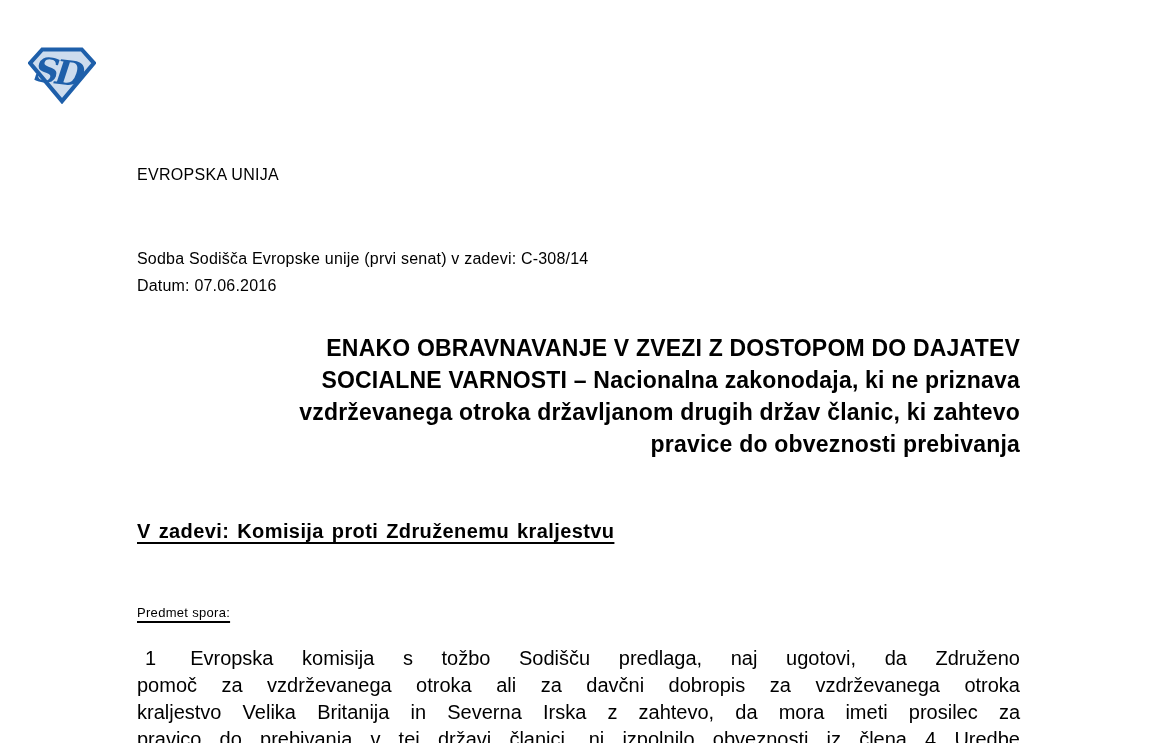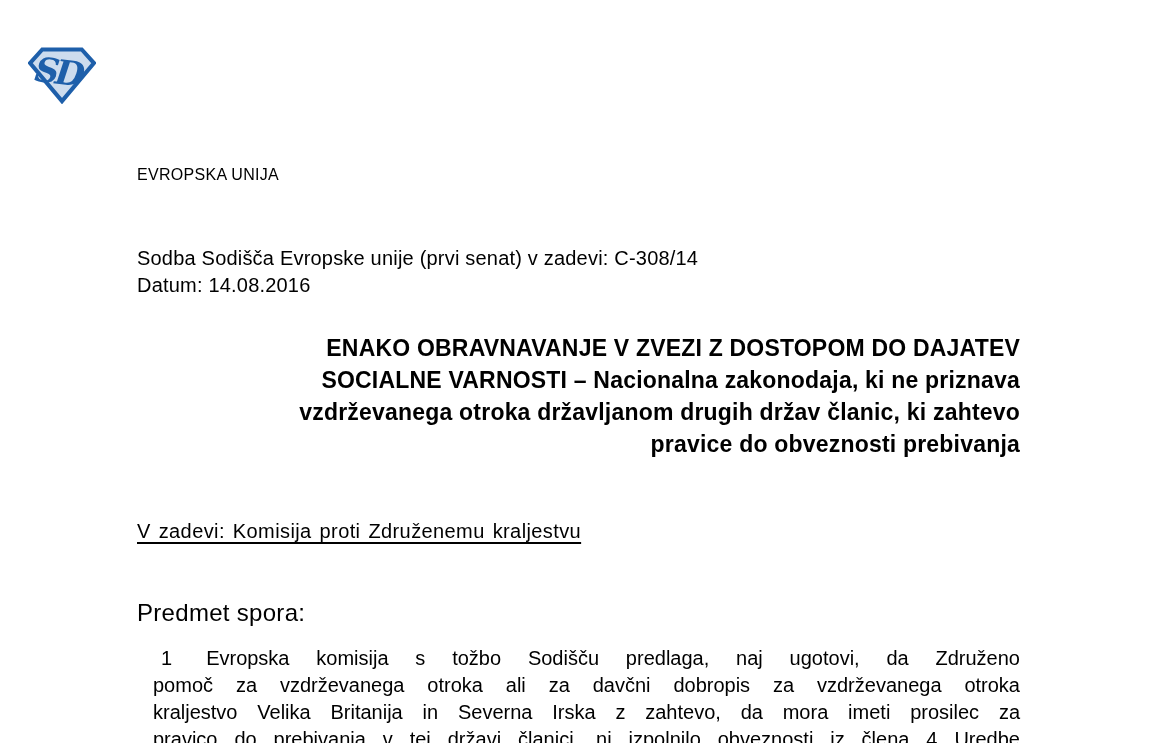--- a/index.html
+++ b/index.html
@@ -28,73 +28,73 @@
     left: 137px;
     top: 161px;
     font-size: 16px;
     line-height: 27px;
     letter-spacing: 0.3px;
   }
   .case-block {
     position: absolute;
     left: 137px;
     top: 245px;
-    font-size: 20px;
+    font-size: 16px;
     line-height: 27px;
     letter-spacing: 0.2px;
   }
   .title-block {
     position: absolute;
     left: 137px;
     right: 137px;
     top: 332px;
     text-align: right;
     font-weight: bold;
     font-size: 23px;
     line-height: 32px;
     letter-spacing: 0.2px;
   }
   .case-heading {
     position: absolute;
     left: 137px;
     top: 518px;
     font-size: 20px;
     line-height: 27px;
-    font-weight: normal;
+    font-weight: bold;
     text-decoration: underline;
     text-decoration-thickness: 2px;
     text-underline-offset: 4px;
     letter-spacing: 0.4px;
     word-spacing: 2px;
   }
   .section-heading {
     position: absolute;
     left: 137px;
     top: 599px;
-    font-size: 24px;
+    font-size: 13px;
     line-height: 27px;
+    text-decoration: underline;
     text-decoration-thickness: 2px;
     text-underline-offset: 4px;
     letter-spacing: 0.3px;
   }
   .para {
     position: absolute;
     left: 137px;
     width: 883px;
     top: 645px;
     font-size: 20px;
     line-height: 27px;
   }
   .pline {
     text-align: justify;
     text-align-last: justify;
     white-space: nowrap;
     height: 27px;
     overflow: visible;
-    margin-left: 16px;
   }
   .pnum {
     display: inline-block;
     margin-left: 8px;
   }
   .ptab {
     display: inline-block;
     width: 34px;
   }
 </style>
@@ -107,21 +107,21 @@
     <polygon points="3,25 21,5 79,5 97,25 50,81" fill="#cddcee" stroke="#1e5faa" stroke-width="6" stroke-linejoin="miter"></polygon>
     <text x="10" y="56" transform="rotate(7 50 40)" font-family="DejaVu Serif, serif" font-style="italic" font-weight="bold" font-size="50" letter-spacing="-6" fill="#1e5faa">SD</text>
   </svg>
 
   <div class="org-block">
     <div>EVROPSKA UNIJA</div>
   </div>
 
   <div class="case-block">
     <div>Sodba Sodišča Evropske unije (prvi senat) v zadevi: C-308/14</div>
-    <div>Datum: 14.08.2016</div>
+    <div>Datum: 07.06.2016</div>
   </div>
 
   <div class="title-block">
     <div>ENAKO OBRAVNAVANJE V ZVEZI Z DOSTOPOM DO DAJATEV</div>
     <div>SOCIALNE VARNOSTI – Nacionalna zakonodaja, ki ne priznava</div>
     <div>vzdrževanega otroka državljanom drugih držav članic, ki zahtevo</div>
     <div>pravice do obveznosti prebivanja</div>
   </div>
 
   <div class="case-heading">V zadevi: Komisija proti Združenemu kraljestvu</div>

